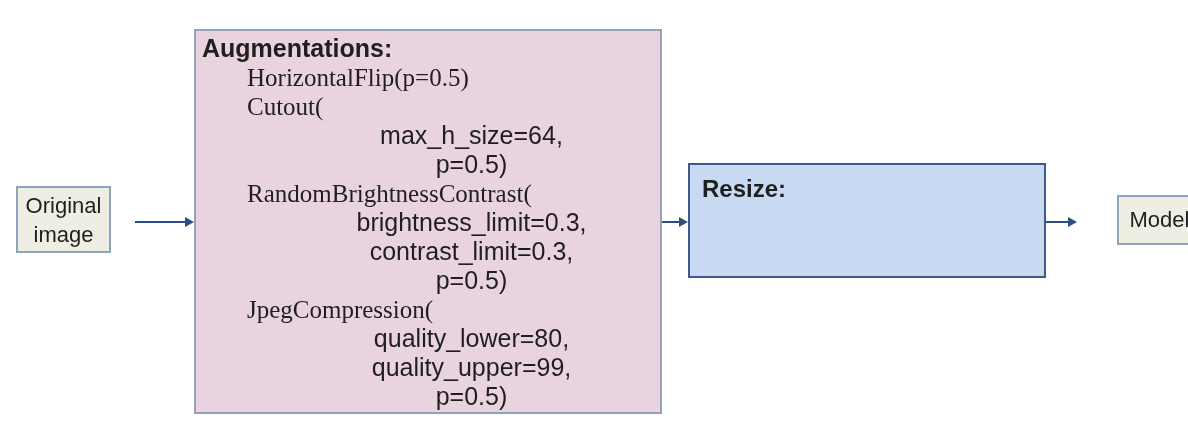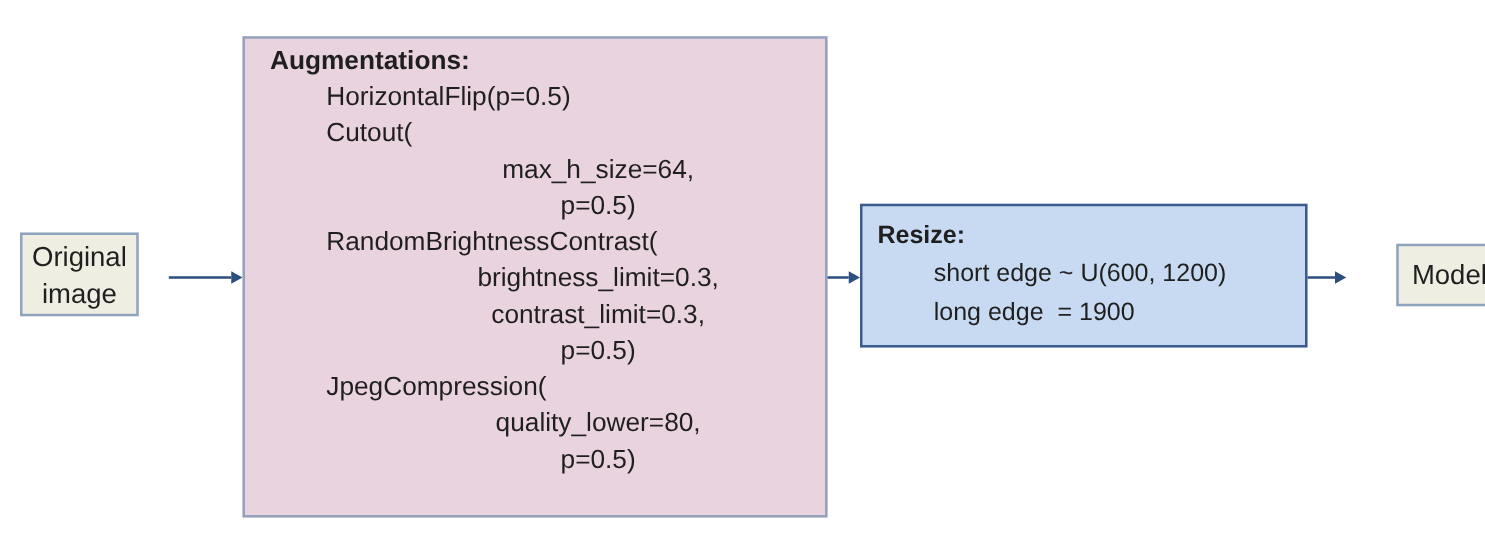--- a/index.html
+++ b/index.html
@@ -32,43 +32,43 @@
     display: flex; align-items: center; justify-content: center;
     text-align: center;
     font-size: 22px; line-height: 29px;
     white-space: pre-line;
   }
   
   .box-augmentations {
     left: 194px; top: 29px; width: 468px; height: 385px;
     background: var(--augmentations-fill, #e9d3de);
     border-color: var(--augmentations-border, #94a2bd);
-    padding: 3px 10px 0 20px;
-    font-size: 21px; line-height: 29px;
+    padding: 3px 10px 0 6px;
+    font-size: 25px; line-height: 29px;
   }
   
   .box-resize {
     left: 688px; top: 163px; width: 358px; height: 115px;
     background: var(--resize-fill, #c8daf2);
     border-color: var(--resize-border, #3c5a8c);
     padding: 8px 12px 0 12px;
-    font-size: 20px; line-height: 31px;
+    font-size: 24px; line-height: 31px;
   }
   
   .box-model {
     left: 1077px; top: 195px; width: 85px; height: 50px;
     background: var(--model-fill, #efeee2);
     border-color: var(--model-border, #8ea3bd);
     display: flex; align-items: center; justify-content: center;
     font-size: 22px;
     margin-left: 40px;
   }
   .node-title { font-weight: 700; white-space: pre; }
   .code-line { white-space: pre; }
-  .indent-1 { padding-left: 45px; }
+  .indent-1 { padding-left: 45px; font-family: Liberation Serif, serif; }
   .indent-2 { padding-left: 91px; text-align: center; }
   
   .arrow {
     position: absolute;
     top: 221px;
     height: 2px;
     background: var(--arrow-color, #2d4f80);
   }
   .arrow::after {
     content: '';
@@ -99,31 +99,28 @@
         <div class="code-line indent-1">HorizontalFlip(p=0.5)</div>
         <div class="code-line indent-1">Cutout(</div>
         <div class="code-line indent-2">max_h_size=64,</div>
         <div class="code-line indent-2">p=0.5)</div>
         <div class="code-line indent-1">RandomBrightnessContrast(</div>
         <div class="code-line indent-2">brightness_limit=0.3,</div>
         <div class="code-line indent-2">contrast_limit=0.3,</div>
         <div class="code-line indent-2">p=0.5)</div>
         <div class="code-line indent-1">JpegCompression(</div>
         <div class="code-line indent-2">quality_lower=80,</div>
+        <div class="code-line indent-2">quality_upper=99,</div>
         <div class="code-line indent-2">p=0.5)</div>
       </div>
   </div>
 
   <div class="arrow arrow-2"></div>
 
   <div class="node box-resize">
     <div class="node-title">Resize:</div>
-    <div>
-        <div class="code-line indent-1">short edge ~ U(600, 1200)</div>
-        <div class="code-line indent-1">long edge  = 1900</div>
-      </div>
   </div>
 
   <div class="arrow arrow-3"></div>
 
   <div class="node box-model">Model</div>
 
 </div>
 
 </body></html>

